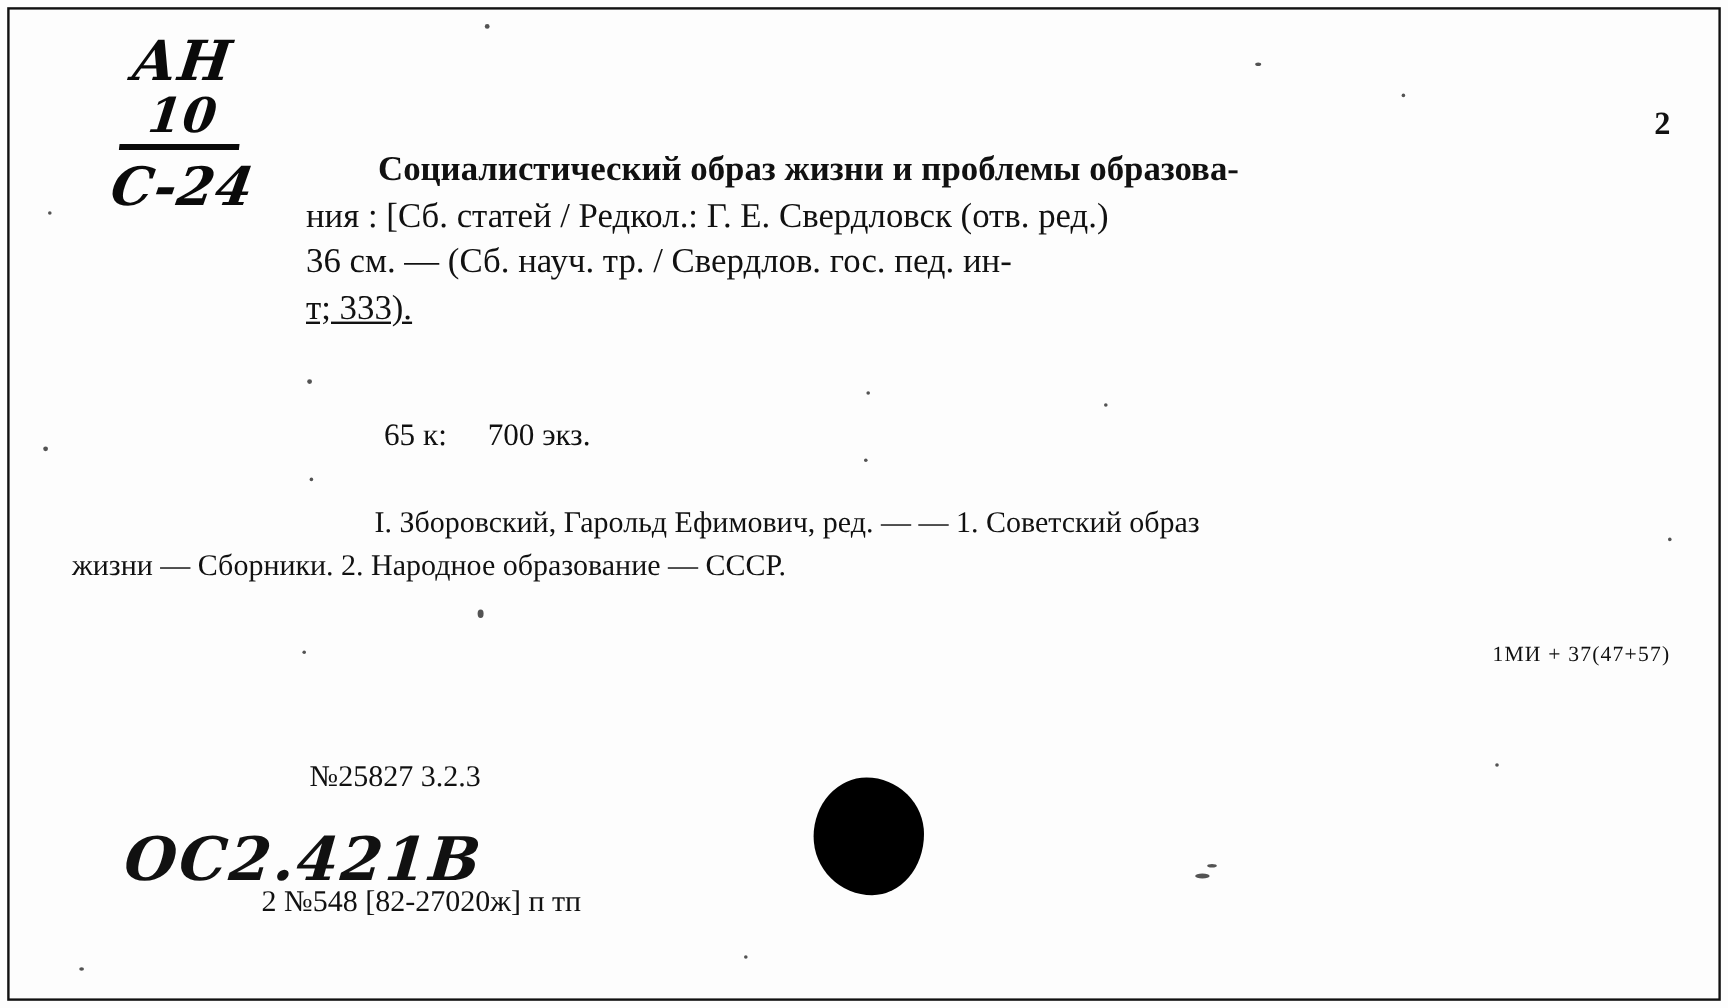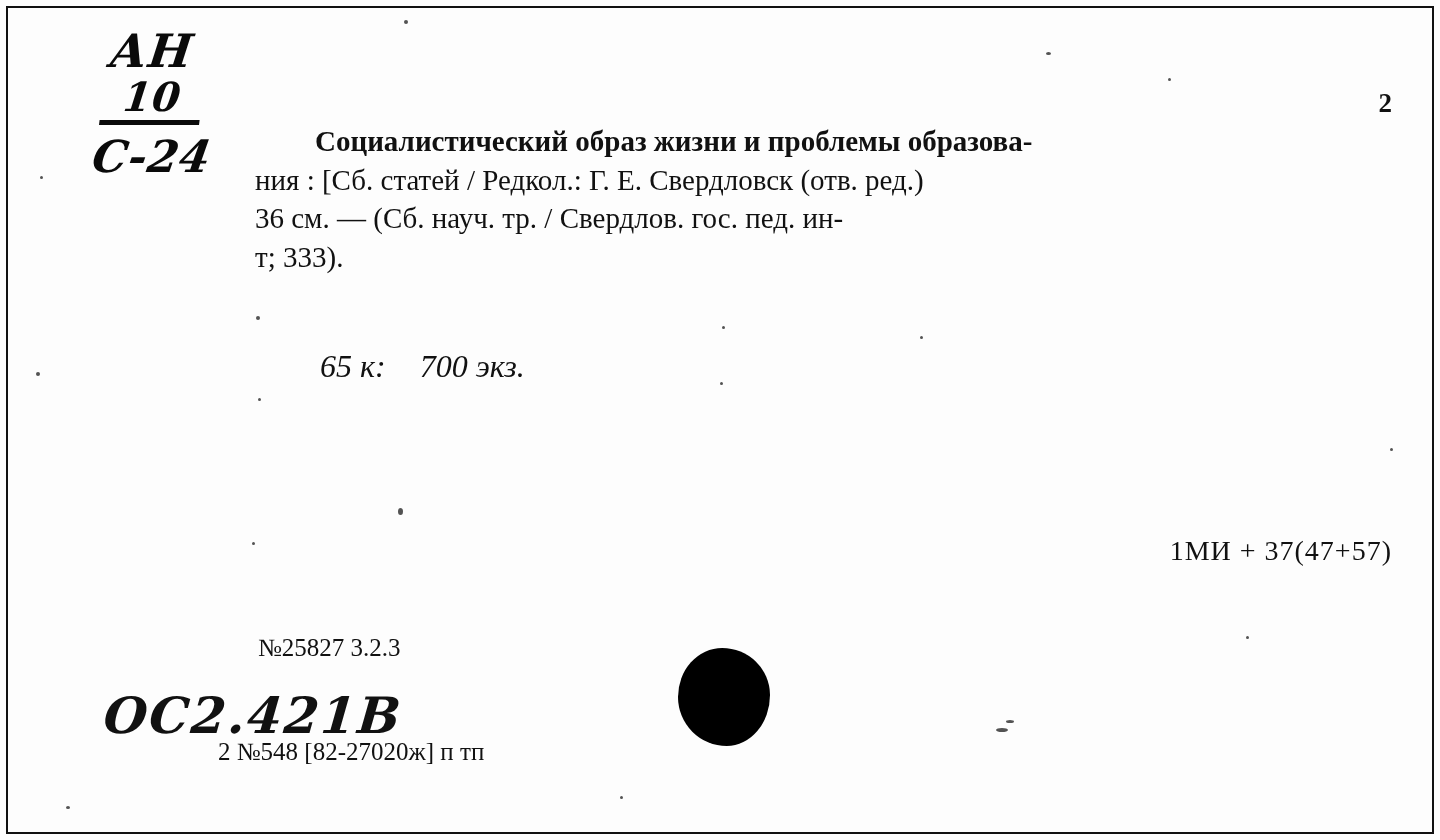--- a/index.html
+++ b/index.html
@@ -91,27 +91,27 @@
     text-indent: 60px;
     font-weight: 700;
   }
   #maintext .body-line {
     text-align: justify;
     text-align-last: left;
     font-weight: 400;
   }
   #maintext .body-line.last {
     text-align: right;
+    text-decoration: underline;
   }
   #price {
     position: absolute;
     left: 320px;
     top: 348px;
-    font-size: 32px;
-    font-style: italic;
+    font-size: 26px;
   }
   #price .gap {
     display: inline-block;
     width: 34px;
   }
 
   
   #tracings {
     position: absolute;
     left: 60px;
@@ -127,21 +127,21 @@
   }
   #tracings .t2 {
     text-align: left;
   }
 
   
   #classline {
     position: absolute;
     right: 48px;
     top: 535px;
-    font-size: 28px;
+    font-size: 18px;
     letter-spacing: 1px;
     margin-left: 24px;
   }
 
   
   #controlblock {
     position: absolute;
     left: 258px;
     top: 562px;
     font-size: 25px;
@@ -204,20 +204,24 @@
     <div class="title-line">Социалистический образ жизни и проблемы образова-</div>
     <div class="body-line">ния : [Сб. статей / Редкол.: Г. Е. Свердловск (отв. ред.)</div>
     <div class="body-line">36 см. — (Сб. науч. тр. / Свердлов. гос. пед. ин-</div>
     <div class="body-line last">т; 333).</div>
   </div>
 
   <div id="price">
     <span>65 к:</span><span class="gap"></span><span>700 экз.</span>
   </div>
 
+  <div id="tracings">
+    <div class="t1">I. Зборовский, Гарольд Ефимович, ред. — — 1. Советский образ</div>
+    <div class="t2">жизни — Сборники. 2. Народное образование — СССР.</div>
+  </div>
 
   <div id="classline">1МИ  +  37(47+57)</div>
 
   <div id="controlblock">
     <div class="cb1">№25827 3.2.3</div>
     <div class="cb2">2 №548 [82-27020ж] п тп</div>
     <div class="cb3">ВКП 27.07.82 С691</div>
   </div>
 
   <div id="blot"></div>

